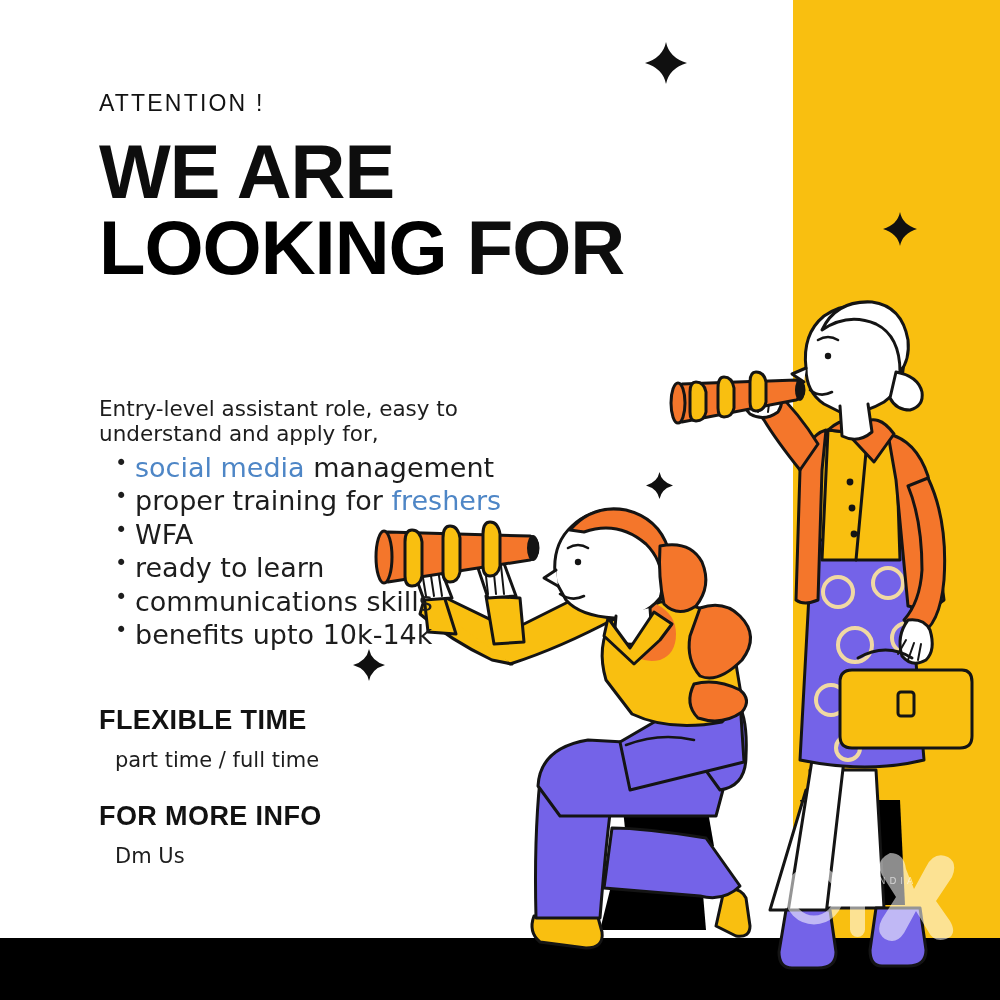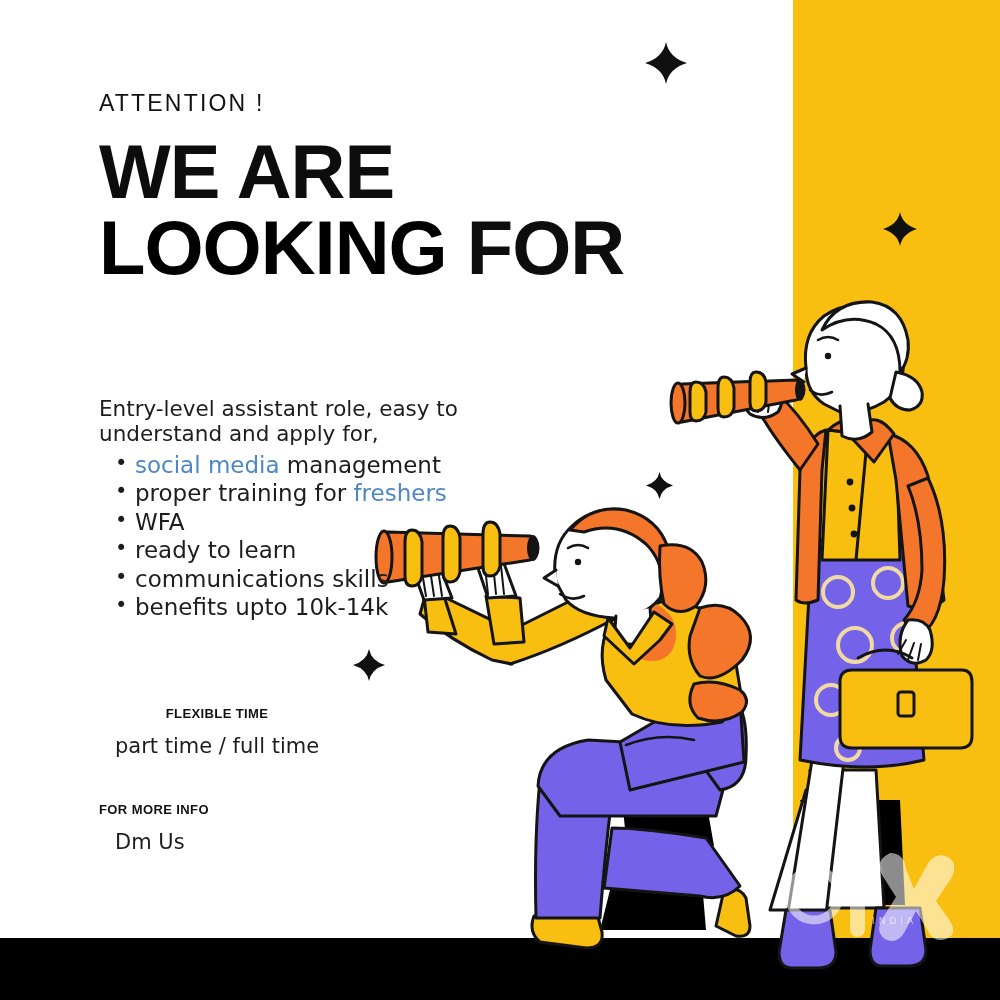--- a/index.html
+++ b/index.html
@@ -96,21 +96,21 @@
     color:#1d1d1d;
     margin:0;
   }
   .bullets{
     margin:4px 0 0 0;
     padding-left:36px;
     list-style:none;
   }
   .bullets li{
     position:relative;
-    font-size:23px;
+    font-size:27px;
     line-height:1.24;
     color:#1d1d1d;
     white-space:nowrap;
   }
   .bullets li::before{
     content:"\2022";
     position:absolute;
     left:-20px;
     top:-1px;
     font-size:21px;
@@ -122,26 +122,25 @@
   .info{
     position:absolute;
     left:99px;
     z-index:6;
   }
   .info.flex-time{top:707px;}
   .info.more-info{top:803px;}
   .info-title{
     font-family:"Liberation Sans","DejaVu Sans",sans-serif;
     font-weight:bold;
-    font-size:13px;
+    font-size:27px;
     letter-spacing:0.4px;
     color:#121212;
     margin:0 0 8px 0;
     line-height:1;
-    text-align:center;
   }
   .info-sub{
     font-size:21px;
     color:#1d1d1d;
     margin:16px;
     line-height:1;
   }
 
   
   .sparkle{position:absolute;z-index:5;}
@@ -161,21 +160,21 @@
     left:786px;
     top:845px;
     width:176px;
     height:96px;
     z-index:7;
     pointer-events:none;
   }
   .wm-india{
     position:absolute;
     left:872px;
-    top:916px;
+    top:876px;
     font-size:9px;
     letter-spacing:4px;
     color:rgba(255,255,255,0.62);
     z-index:7;
     text-align:right;
   }
 </style>
 </head>
 <body>
 

